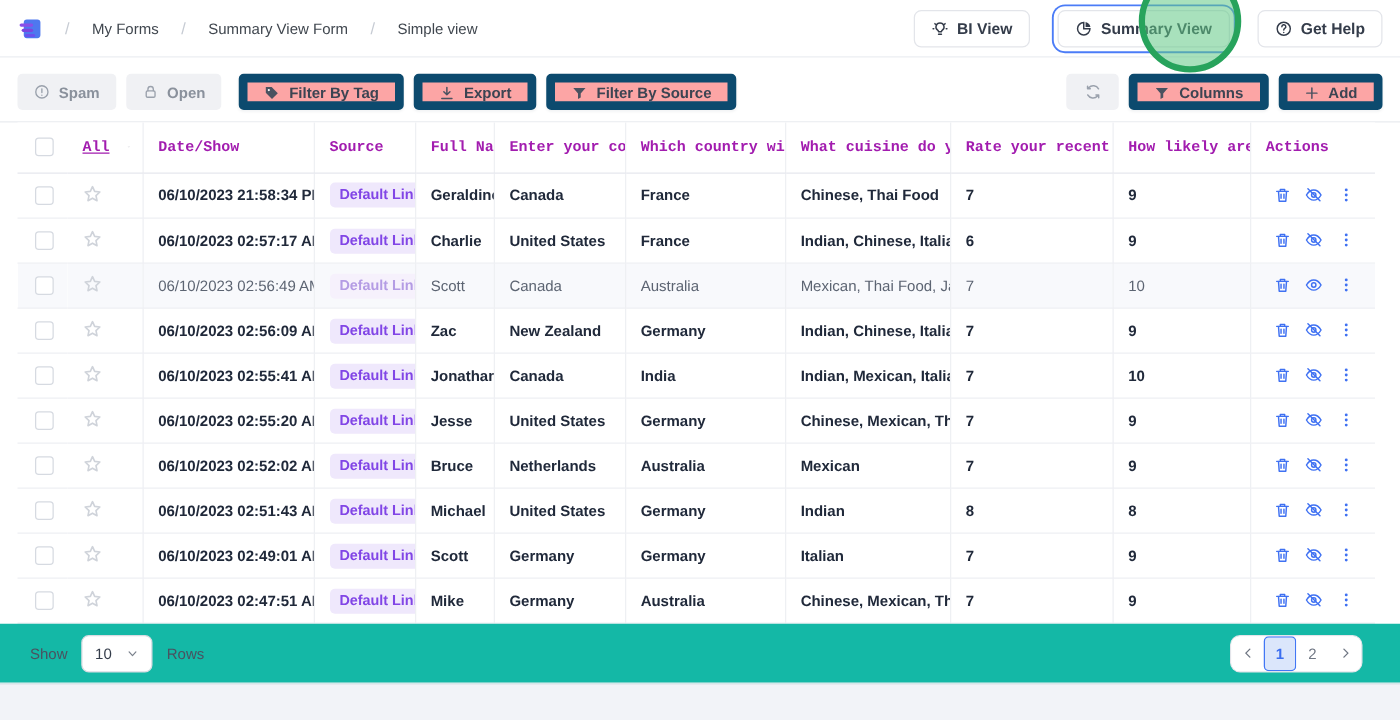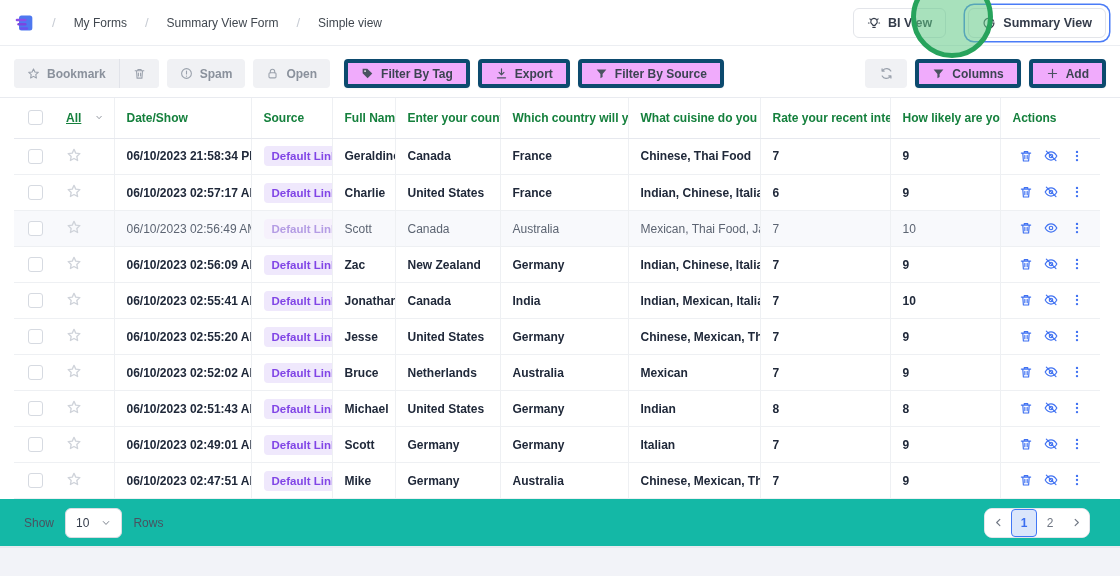--- a/index.html
+++ b/index.html
@@ -27,37 +27,37 @@
 
   
   .toolbar { display:flex; align-items:center; gap:8px; padding:13px 14px 9px; background:#fff; }
   .seg { display:flex; background:#f0f1f4; border-radius:4px; overflow:hidden; }
   .seg .tb-gray { border-radius:0; border-right:1px solid #e1e3e9; }
   .seg .tb-gray:last-child { border-right:none; }
   .tb-gray, .tb-white { display:inline-flex; align-items:center; gap:7px; height:29px; padding:0 13px;
     font-size:12px; font-weight:600; cursor:pointer; border:none; font-family:inherit; white-space:nowrap; }
   .tb-gray { background:#f0f1f4; color:#8a919c; border-radius:4px; }
   .tb-gray svg { width:13px; height:13px; color:#9aa1ac; }
-  .tb-white { background:#f0abfc; color:#3c4452; border:4px solid #0c4a6e; border-radius:4px;
-    box-shadow:0 1px 2px rgba(20,30,60,0.05); }
+  .tb-white { background:#fca5a5; color:#3c4452; border:7px solid #0c4a6e; border-radius:4px;
+    box-shadow:0 1px 2px rgba(20,30,60,0.05);align-items:flex-end; }
   .tb-white svg { width:13px; height:13px; color:#4a5260; }
   .tb-right { margin-left:auto; display:flex; gap:8px; align-items:center; }
   .tb-icon-only { width:42px; justify-content:center; padding:0; }
   .search-box { position:relative; }
   .search-box svg { position:absolute; left:10px; top:8px; width:13px; height:13px; color:#9aa1ac; }
   .search-box input { width:168px; height:29px; border:1px solid #e0e3e9; border-radius:4px;
     padding:0 8px 0 30px; font-size:12px; font-family:inherit; color:#343c4a; outline:none; }
   .search-box input::placeholder { color:#9aa1ac; }
 
   
   .table-wrap { border-top:1px solid #e9ebf0; }
   table { border-collapse:collapse; table-layout:fixed; width:1086px; margin-left:14px; background:#fff; }
   th, td { white-space:nowrap; overflow:hidden; text-align:left; padding:0 10px 0 12px; }
-  th { height:40px; font-size:12px; font-weight:700; color:#15803d; border-bottom:1px solid #e6e8ee;
-    border-right:1px solid #eef0f3; }
+  th { height:40px; font-size:12px; font-weight:700; color:#a21caf; border-bottom:1px solid #e6e8ee;
+    border-right:1px solid #eef0f3;font-family:Liberation Mono, monospace; }
   td { height:36px; font-size:12px; font-weight:700; color:#20293a; border-bottom:1px solid #eef0f3;
     border-right:1px solid #eef0f3; }
   th:first-child, td:first-child { border-right:none; padding-left:14px; }
   th:last-child, td:last-child { border-right:none; }
   tr.seen td { font-weight:400; color:#5c6472; background:#f8f9fc; }
   .cb { width:15px; height:15px; border:1.5px solid #d6dae1; border-radius:3px; background:#fff;
     display:inline-block; vertical-align:middle; cursor:pointer; }
   .all-head { display:flex; align-items:center; gap:14px; }
   .all-label { text-decoration:underline; cursor:pointer; }
   .all-head svg { width:11px; height:11px; color:#7c838e; cursor:pointer; }
@@ -212,40 +212,31 @@
           <use href="#i-bulb"></use>
         </svg>
       <span>BI View</span>
     </button>
     <button class="top-btn focused">
       <svg>
           <use href="#i-pie"></use>
         </svg>
       <span>Summary View</span>
     </button>
+    <button class="top-btn">
+      <svg>
+          <use href="#i-help"></use>
+        </svg>
+      <span>Get Help</span>
+    </button>
   </div>
   <div class="click-ring"></div>
 </header>
 
 <div class="toolbar">
-  <div class="seg">
-    <button class="tb-gray">
-      <svg>
-          <use href="#i-star"></use>
-        </svg>
-      <span>Bookmark</span>
-    </button>
-    <button class="tb-gray">
-      <svg>
-          <use href="#i-trash"></use>
-        </svg>
-
-    </button>
-
-  </div>
   <button class="tb-gray">
     <svg>
         <use href="#i-alert"></use>
       </svg>
     <span>Spam</span>
   </button>
   <button class="tb-gray">
     <svg>
         <use href="#i-lock"></use>
       </svg>

